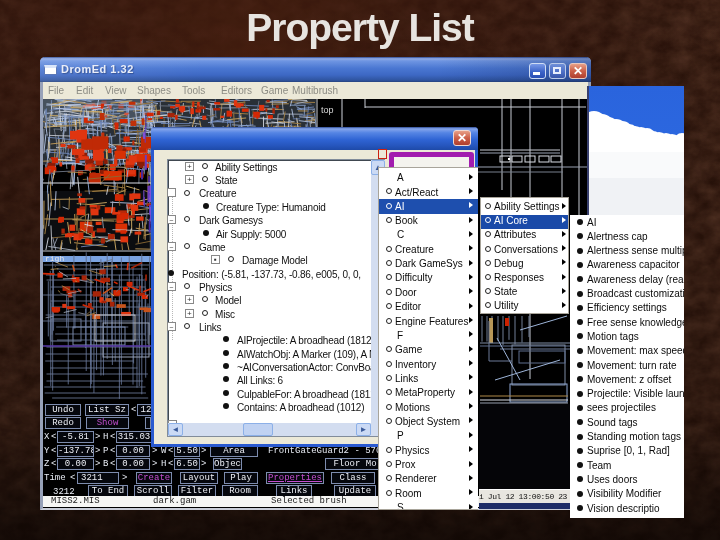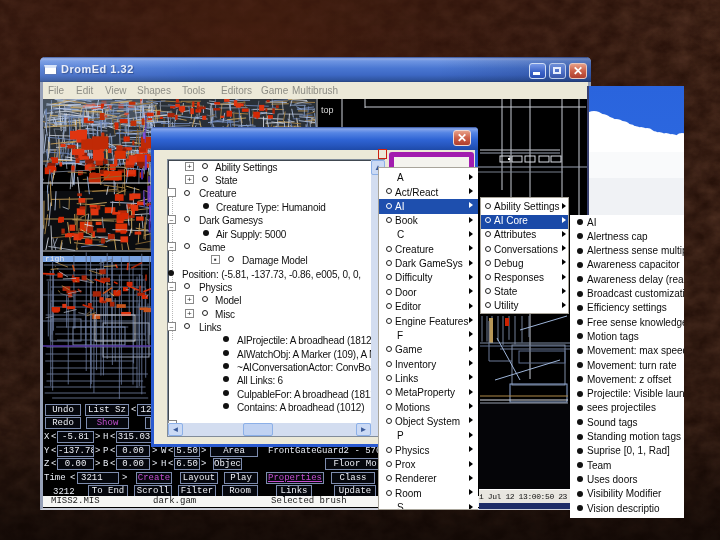--- a/index.html
+++ b/index.html
@@ -37,20 +37,22 @@
  <stop offset="78%" stop-color="#000" stop-opacity="0.25"></stop>
  <stop offset="100%" stop-color="#0a0503" stop-opacity="0.75"></stop>
 </linearGradient>
 </defs>
 <rect width="720" height="540" fill="#2e1309"></rect>
 <rect width="720" height="540" filter="url(#nz)" opacity="0.55"></rect>
 <rect width="720" height="540" fill="url(#v1)"></rect>
 <rect width="720" height="540" fill="url(#v2)"></rect>
 <rect width="720" height="540" fill="#000" opacity="0.17"></rect>
 </svg>
+<div class="abs" style="left:0;top:6px;width:720px;text-align:center;
+ font-size:39px;font-weight:bold;color:#e7e4e0;letter-spacing:-1px">Property List</div>
 <div class="abs" style="left:40px;top:57px;width:551px;height:453px;
  background:#000;border-left:3px solid #97a1b8;border-right:3px solid #97a1b8;
  border-bottom:2px solid #c9cdd8;border-radius:5px 5px 0 0">
 <div class="abs" style="left:-3px;top:0;width:551px;height:25px;border-radius:5px 5px 0 0;
  background:linear-gradient(180deg,#2c4a94 0%,#91abe6 7%,#6e95e2 16%,#4a77d2 45%,#3d68c4 72%,#2f549f 93%,#26437e 100%)">
  <div class="abs" style="left:4px;top:8px;width:13px;height:10px;background:#fff;border:1px solid #4a6ab0;border-top:3px solid #d6e2f8"></div>
  <div class="abs" style="left:21px;top:6px;font-size:11px;letter-spacing:0.5px;font-weight:bold;color:#e8ecf8;text-shadow:1px 1px 1px #2a4a90">DromEd  1.32</div>
  <div class="abs" style="left:0;top:0;width:551px;height:25px;border-radius:5px 5px 0 0;background:linear-gradient(90deg,rgba(255,255,255,0.10) 0%,rgba(0,0,0,0) 30%,rgba(0,0,0,0) 72%,rgba(10,20,60,0.25) 100%)"></div>
  <div class="abs" style="left:489px;top:6px;width:17px;height:16px;border-radius:3px;border:1px solid #cfdcf4;
   background:linear-gradient(180deg,#7a9ae8 0%,#3c63c8 55%,#2a4fb4 100%);color:#fff;font-size:11px;font-weight:bold;line-height:11px;text-align:left;padding-left:3px">

